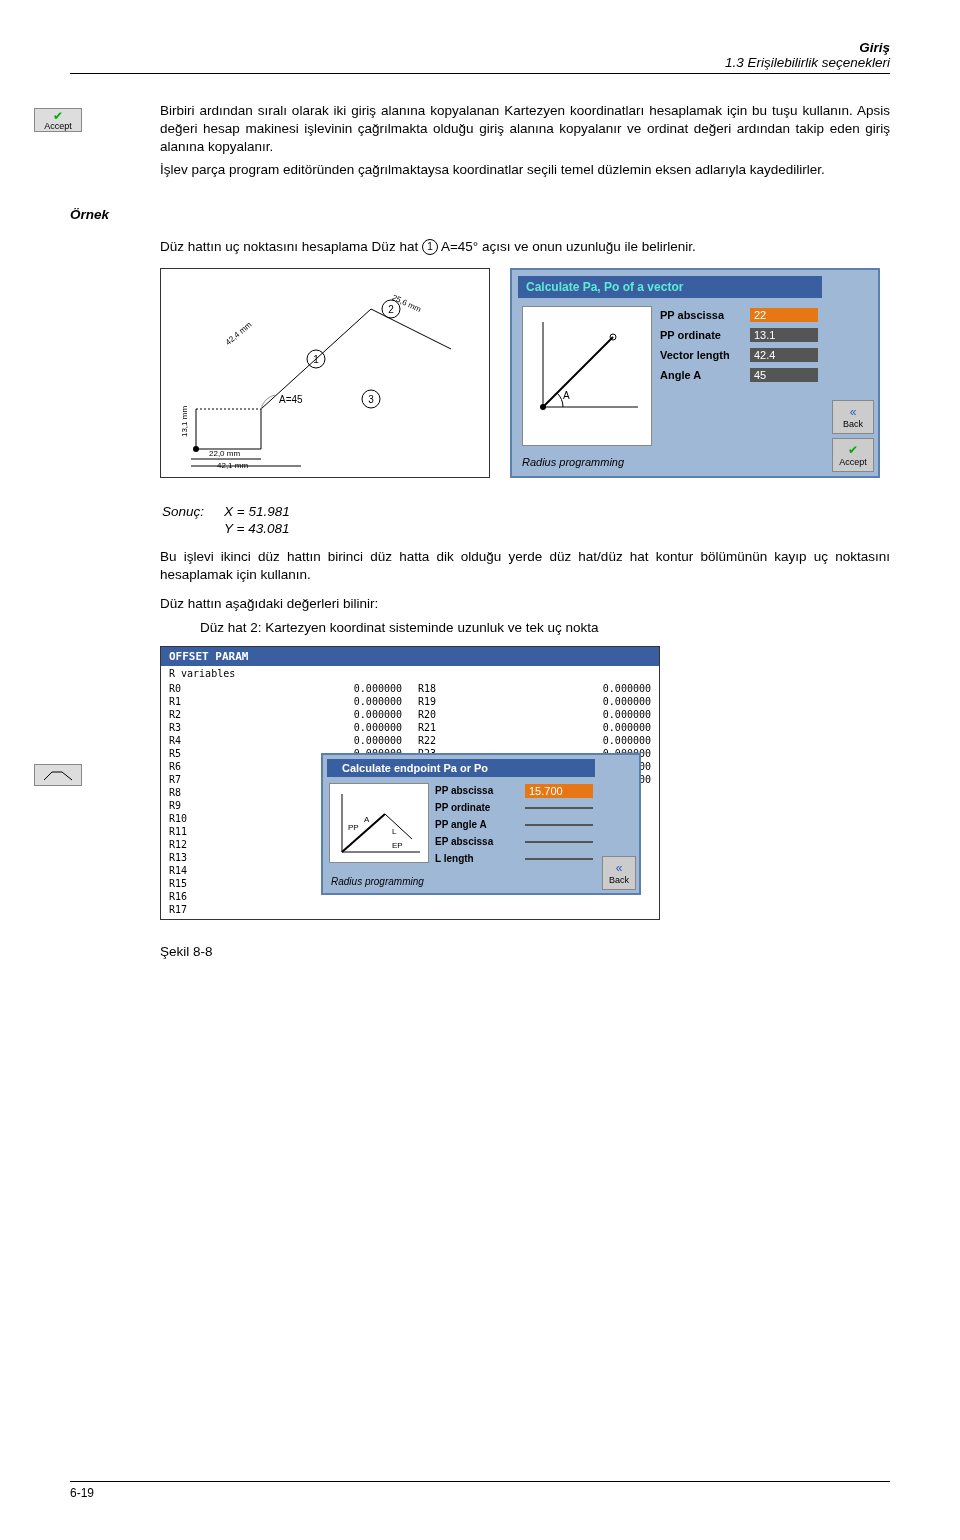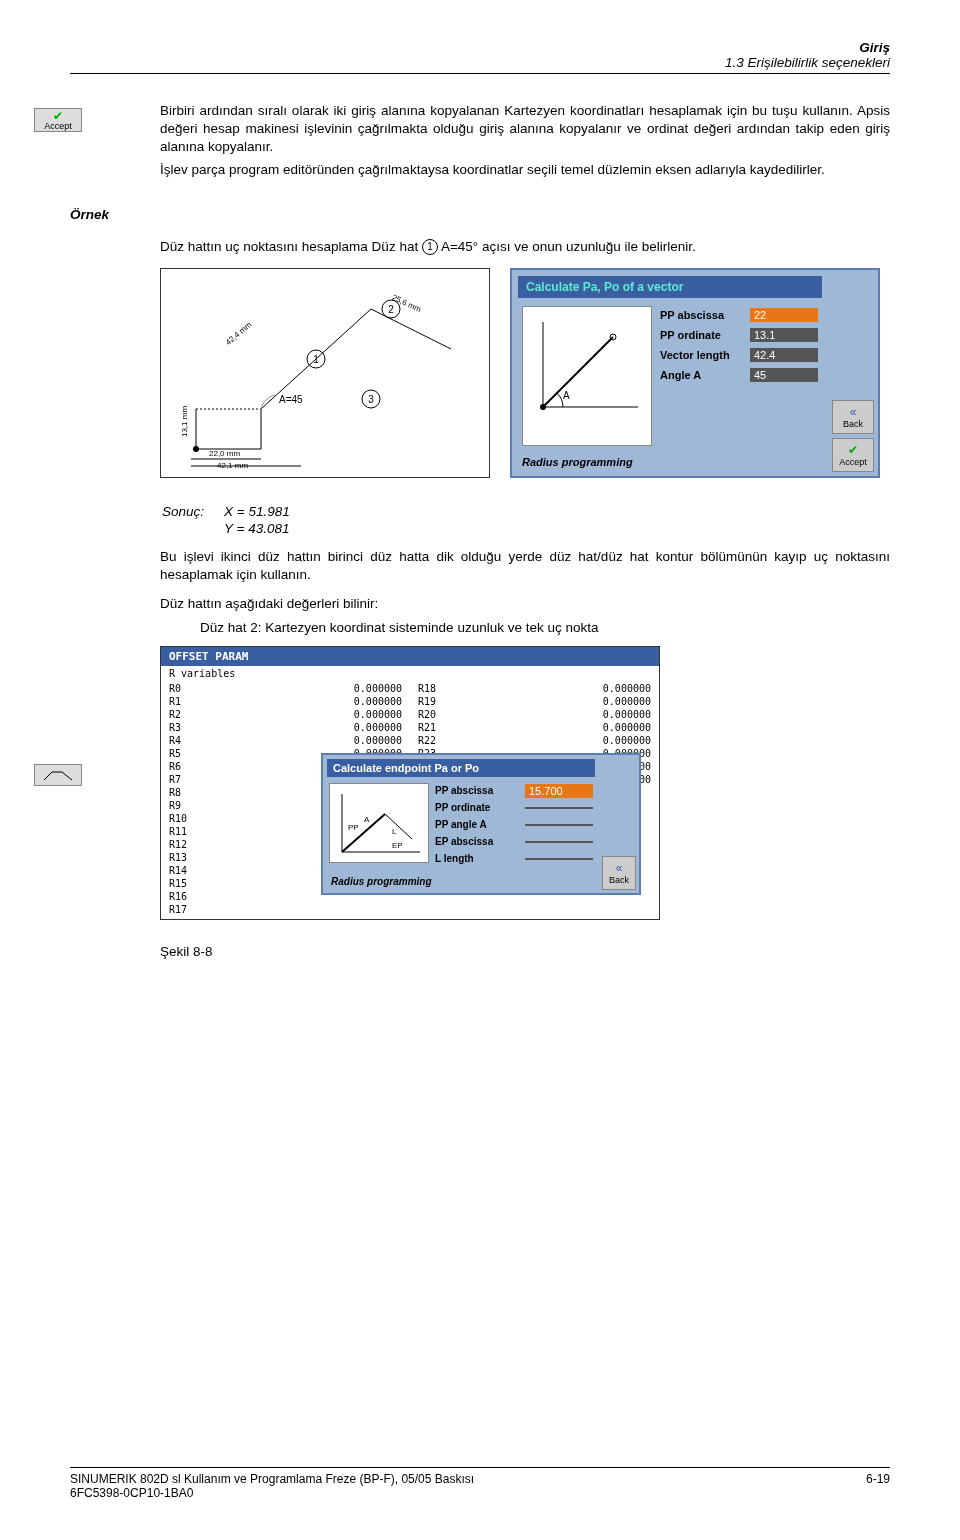--- a/index.html
+++ b/index.html
@@ -67,21 +67,21 @@
     font-size: 12px;
     font-weight: bold;
   }
   .calc-body { flex: 1; display: flex; gap: 8px; padding: 8px 4px; }
   .calc-left { width: 130px; background: #fff; border: 1px solid #888; position: relative; }
   .calc-form { flex: 1; font-size: 11px; }
   .calc-row { display: flex; align-items: center; gap: 6px; height: 18px; margin-bottom: 2px; }
   .calc-row .lbl { flex: 1; font-weight: bold; }
   .calc-row .val { width: 68px; background: #555; color: #fff; padding: 1px 4px; font-size: 11px; }
   .calc-row .val.hi { background: #e67714; color: #fff; }
-  .calc-bot { margin-top: auto; font-size: 11px; font-weight: bold; font-style: italic; padding: 2px 4px; }
+  .calc-bot { margin-top: auto; font-size: 11px; font-weight: normal; font-style: italic; padding: 2px 4px; }
   .calc-side { width: 50px; display: flex; flex-direction: column; justify-content: flex-end; gap: 4px; padding: 4px; }
   .sbtn { background: #ccc; border: 1px solid #888; font-size: 9px; text-align: center; padding: 4px 2px; }
   .sbtn .chk { color: #0a0; font-size: 12px; }
   .sbtn .arr { color: #2a5fc0; font-size: 12px; }
   .sonuc { margin: 6px 0 10px 0; }
   .sonuc table td { padding: 0 18px 0 0; font-style: italic; }
   .fn-icon {
     position: absolute;
     left: 34px;
     width: 48px; height: 22px;
@@ -110,21 +110,21 @@
   .rcol div { display: flex; justify-content: space-between; height: 13px; }
   .popup {
     position: absolute;
     left: 160px; top: 106px;
     width: 320px;
     border: 2px solid #5a7fb0;
     background: #9fb8d6;
     display: flex;
   }
   .popup-inner { flex: 1; padding: 4px; display: flex; flex-direction: column; }
-  .popup-title { background: #3a5fa0; color: #fff; padding: 3px 6px; font-weight: bold; font-size: 11px; }
+  .popup-title { background: #3a5fa0; color: #fff; padding: 3px 15px; font-weight: bold; font-size: 11px; }
   .popup-body { display: flex; gap: 6px; padding: 6px 2px; }
   .popup-left { width: 100px; height: 80px; background: #fff; border: 1px solid #888; position: relative; }
   .popup-form { flex: 1; font-size: 10px; }
   .popup-form .calc-row { height: 15px; }
   .popup-side { width: 40px; display: flex; flex-direction: column; justify-content: flex-end; padding: 3px; }
   .sekil { margin-top: 24px; }
   .footer {
     position: absolute;
     bottom: 40px; left: 70px; right: 70px;
     border-top: 1px solid #000;
@@ -418,18 +418,14 @@
       <div class="popup-side">
         <div class="sbtn"><span class="arr">«</span><br><span>Back</span></div>
       </div>
     </div>
   </div>
 
   <p class="sekil">Şekil 8-8</p>
 </div>
 
 <div class="footer">
-  <div>
-    <div>SINUMERIK 802D sl Kullanım ve Programlama Freze (BP-F), 05/05 Baskısı</div>
-    <div>6FC5398-0CP10-1BA0</div>
-  </div>
   <div>6-19</div>
 </div>
 
 </body></html>

